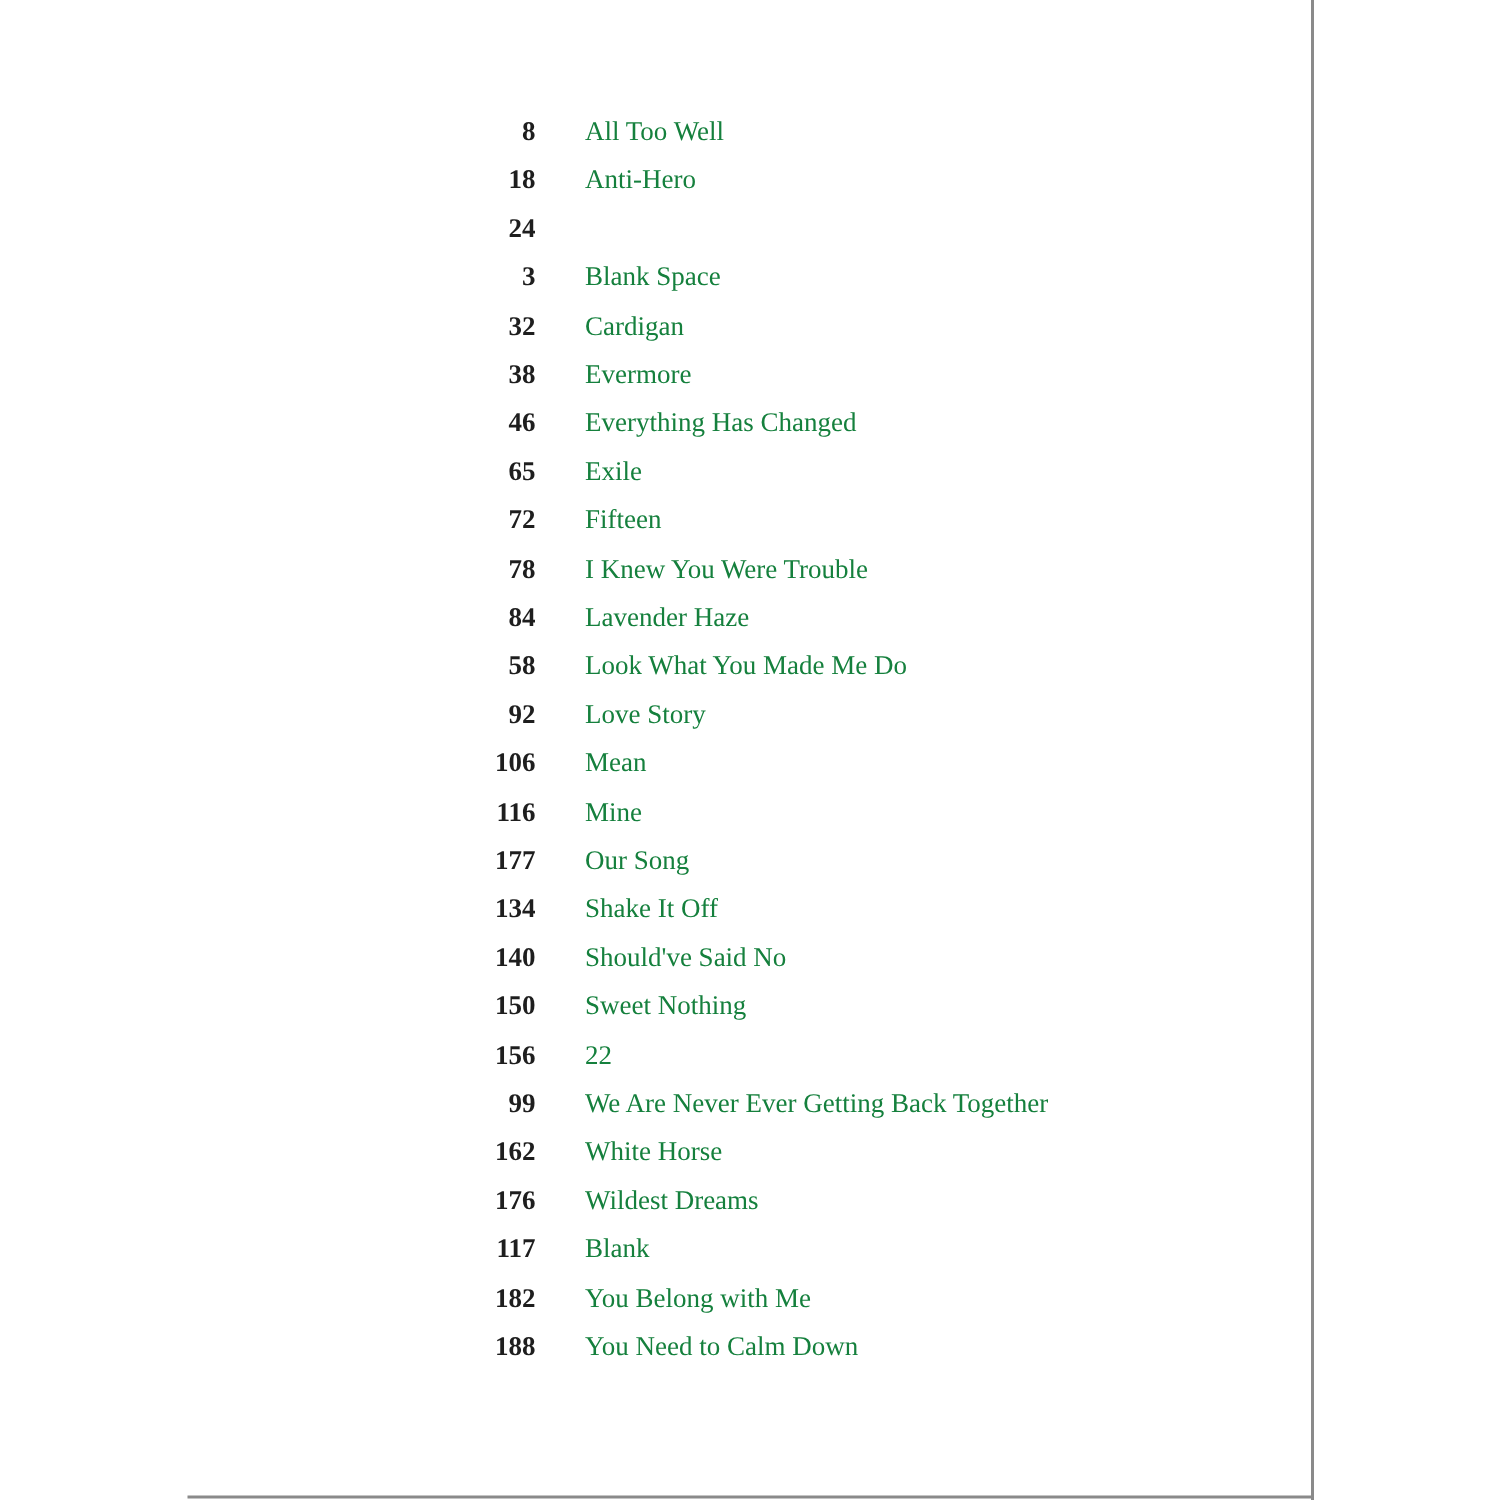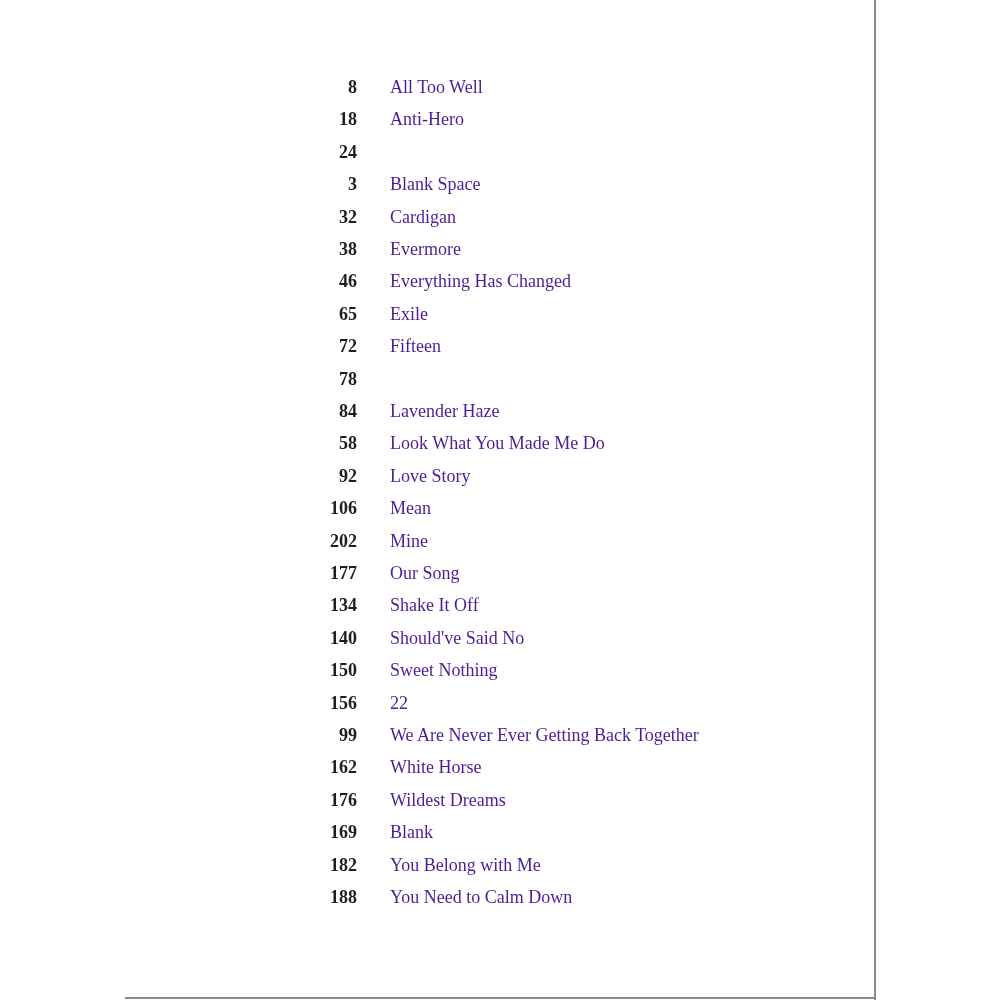--- a/index.html
+++ b/index.html
@@ -4,21 +4,21 @@
   <style>
     html, body { margin: 0; padding: 0; background: #ffffff; }
     body { width: 1000px; height: 1000px; position: relative; overflow: hidden;
            font-family: "Liberation Serif", "DejaVu Serif", serif; color: #2a2a2a; }
     .page-edge-right { position: absolute; left: 874px; top: 0; width: 2px; height: 1000px; background: #8a8a8a; }
     .page-edge-bottom { position: absolute; left: 125px; top: 997px; width: 751px; height: 2px; background: #8a8a8a; }
     .toc { position: absolute; left: 0; top: 71px; width: 874px; }
     .toc-row { position: absolute; left: 0; height: 32px; width: 874px; }
     .toc-page { position: absolute; right: calc(874px - 357px); width: 80px; text-align: right;
                 font-weight: bold; font-size: 18px; line-height: 32px; color: #1e1e1e; }
-    .toc-title { position: absolute; left: 390px; font-size: 18px; line-height: 32px; color: #4c1d95; white-space: nowrap; }
+    .toc-title { position: absolute; left: 390px; font-size: 18px; line-height: 32px; color: #15803d; white-space: nowrap; }
   </style>
 </head>
 <body>
 
 <div class="page-edge-right"></div>
 <div class="page-edge-bottom"></div>
 
 <div class="toc">
   <div class="toc-row" style="top:0px">
       <span class="toc-page">8</span>
@@ -50,39 +50,40 @@
   <div class="toc-row" style="top:226.8px">
       <span class="toc-page">65</span>
       <span class="toc-title">Exile</span>
     </div>
   <div class="toc-row" style="top:259.2px">
       <span class="toc-page">72</span>
       <span class="toc-title">Fifteen</span>
     </div>
   <div class="toc-row" style="top:291.6px">
       <span class="toc-page">78</span>
+      <span class="toc-title">I Knew You Were Trouble</span>
     </div>
   <div class="toc-row" style="top:324px">
       <span class="toc-page">84</span>
       <span class="toc-title">Lavender Haze</span>
     </div>
   <div class="toc-row" style="top:356.4px">
       <span class="toc-page">58</span>
       <span class="toc-title">Look What You Made Me Do</span>
     </div>
   <div class="toc-row" style="top:388.8px">
       <span class="toc-page">92</span>
       <span class="toc-title">Love Story</span>
     </div>
   <div class="toc-row" style="top:421.2px">
       <span class="toc-page">106</span>
       <span class="toc-title">Mean</span>
     </div>
   <div class="toc-row" style="top:453.6px">
-      <span class="toc-page">202</span>
+      <span class="toc-page">116</span>
       <span class="toc-title">Mine</span>
     </div>
   <div class="toc-row" style="top:486px">
       <span class="toc-page">177</span>
       <span class="toc-title">Our Song</span>
     </div>
   <div class="toc-row" style="top:518.4px">
       <span class="toc-page">134</span>
       <span class="toc-title">Shake It Off</span>
     </div>
@@ -104,21 +105,21 @@
     </div>
   <div class="toc-row" style="top:680.4px">
       <span class="toc-page">162</span>
       <span class="toc-title">White Horse</span>
     </div>
   <div class="toc-row" style="top:712.8px">
       <span class="toc-page">176</span>
       <span class="toc-title">Wildest Dreams</span>
     </div>
   <div class="toc-row" style="top:745.2px">
-      <span class="toc-page">169</span>
+      <span class="toc-page">117</span>
       <span class="toc-title">Blank</span>
     </div>
   <div class="toc-row" style="top:777.6px">
       <span class="toc-page">182</span>
       <span class="toc-title">You Belong with Me</span>
     </div>
   <div class="toc-row" style="top:810px">
       <span class="toc-page">188</span>
       <span class="toc-title">You Need to Calm Down</span>
     </div>

